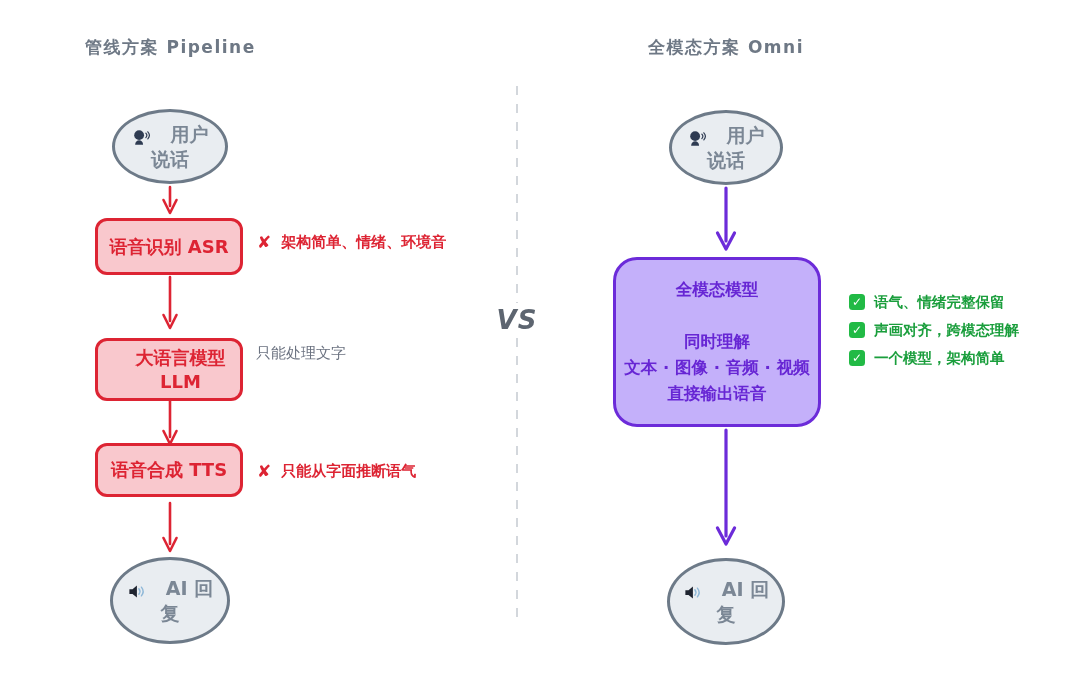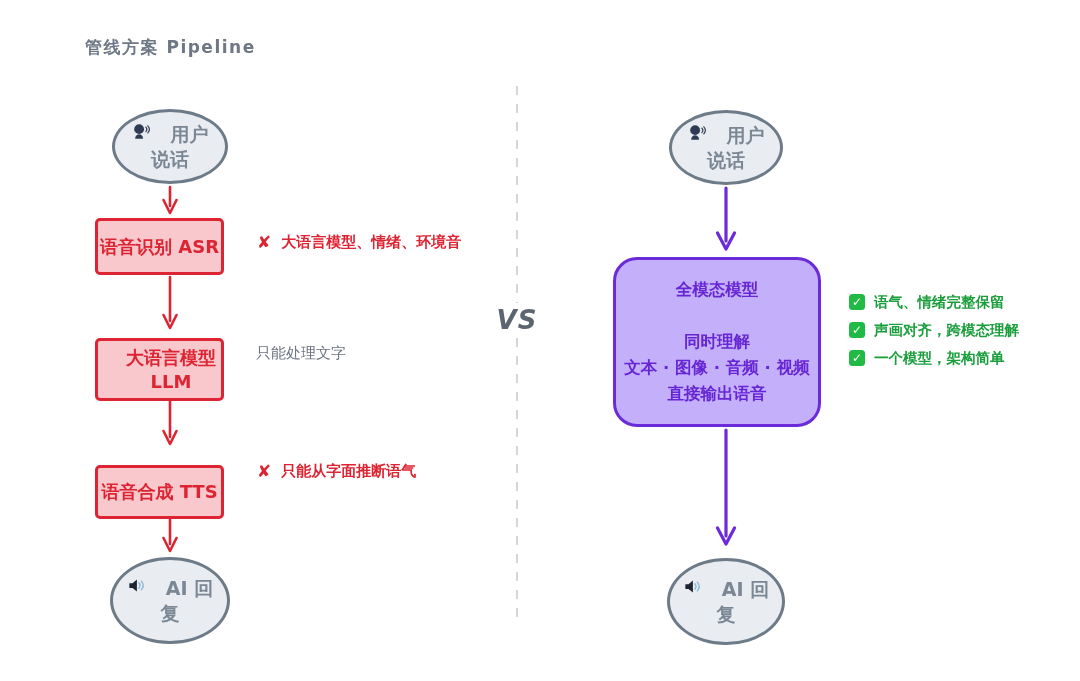--- a/index.html
+++ b/index.html
@@ -15,35 +15,35 @@
   .title-right{left:648px;top:36px;}
 
   svg.overlay{position:absolute;left:0;top:0;width:1080px;height:681px;pointer-events:none;}
 
   .node{
     position:absolute;border:3px solid #6d7a88;border-radius:50%;
     background:#e9edf1;display:flex;flex-direction:column;align-items:center;
     justify-content:center;color:#7b8795;font-weight:600;font-size:19px;
     line-height:25px;text-align:center;box-sizing:border-box;
   }
-  .node .row1{display:flex;align-items:flex-start;gap:20px;}
+  .node .row1{display:flex;align-items:flex-end;gap:20px;}
   .node-user-left{left:112px;top:109px;width:116px;height:75px;}
   .node-ai-left{left:110px;top:557px;width:120px;height:87px;}
   .node-user-right{left:669px;top:110px;width:114px;height:75px;}
   .node-ai-right{left:667px;top:558px;width:118px;height:87px;}
 
   .step{
-    position:absolute;left:95px;width:129px;border:3px solid #dd2433;
-    border-radius:5px;background:#f9c8cd;color:#dd2433;font-weight:bold;
+    position:absolute;left:95px;width:148px;border:3px solid #dd2433;
+    border-radius:12px;background:#f9c8cd;color:#dd2433;font-weight:bold;
     display:flex;flex-direction:column;align-items:center;justify-content:center;
     font-size:18px;line-height:24px;text-align:center;box-sizing:border-box;
   }
   .step-asr{top:218px;height:57px;}
   .step-llm{top:338px;height:63px;padding-left:23px;}
-  .step-tts{top:465px;height:54px;}
+  .step-tts{top:443px;height:54px;}
 
   .note{
     position:absolute;left:257px;transform:translateY(-50%);
     display:flex;align-items:center;gap:10px;font-size:15px;white-space:nowrap;
   }
   .note-red{color:#dd2433;font-weight:600;}
   .note-gray{color:#6b7280;font-weight:400;left:256px;align-items:center;}
   .cross{font-size:17px;font-weight:bold;color:#dd2433;line-height:1;}
   .note-asr{top:242px;}
   .note-llm{top:353px;}
@@ -92,20 +92,21 @@
       <path d="M170 503 V544 M163.5 538 L170 551 L176.5 538"></path>
     </g>
 
     <g stroke="#6c2bd9" stroke-width="3.2" fill="none" stroke-linecap="round" stroke-linejoin="round">
       <path d="M726 188 V241 M717.5 233 L726 249 L734.5 233"></path>
       <path d="M726 430 V536 M717.5 528 L726 544 L734.5 528"></path>
     </g>
   </svg>
 
   <div class="col-title title-left">管线方案 Pipeline</div>
+  <div class="col-title title-right">全模态方案 Omni</div>
 
   <div class="vs">VS</div>
 
   <div class="node node-user-left">
     <div class="row1">
       <span>
         <svg class="icon-svg" width="19" height="19" viewBox="0 0 24 24">
           <circle cx="9" cy="9" r="6.2" fill="#2e3b52"></circle>
           <path d="M4 21 c0-3.4 2.4-5.4 5-5.4 s5 2 5 5.4 z" fill="#2e3b52"></path>
           <path d="M17.5 6.5 q2.6 2.8 0 5.6 M20 4.8 q4 4.5 0 9" stroke="#2e3b52" stroke-width="1.5" fill="none" stroke-linecap="round"></path>
@@ -114,21 +115,21 @@
       <span>用户</span>
     </div>
     <div>说话</div>
   </div>
 
   <div class="step step-asr">
     <div>语音识别 ASR</div>
   </div>
   <div class="note note-red note-asr">
     <span class="cross">✘</span>
-    <span>大语言模型、情绪、环境音</span>
+    <span>架构简单、情绪、环境音</span>
   </div>
 
   <div class="step step-llm">
     <div>大语言模型</div>
     <div>LLM</div>
   </div>
   <div class="note note-gray note-llm">
     <span>只能处理文字</span>
   </div>
 

